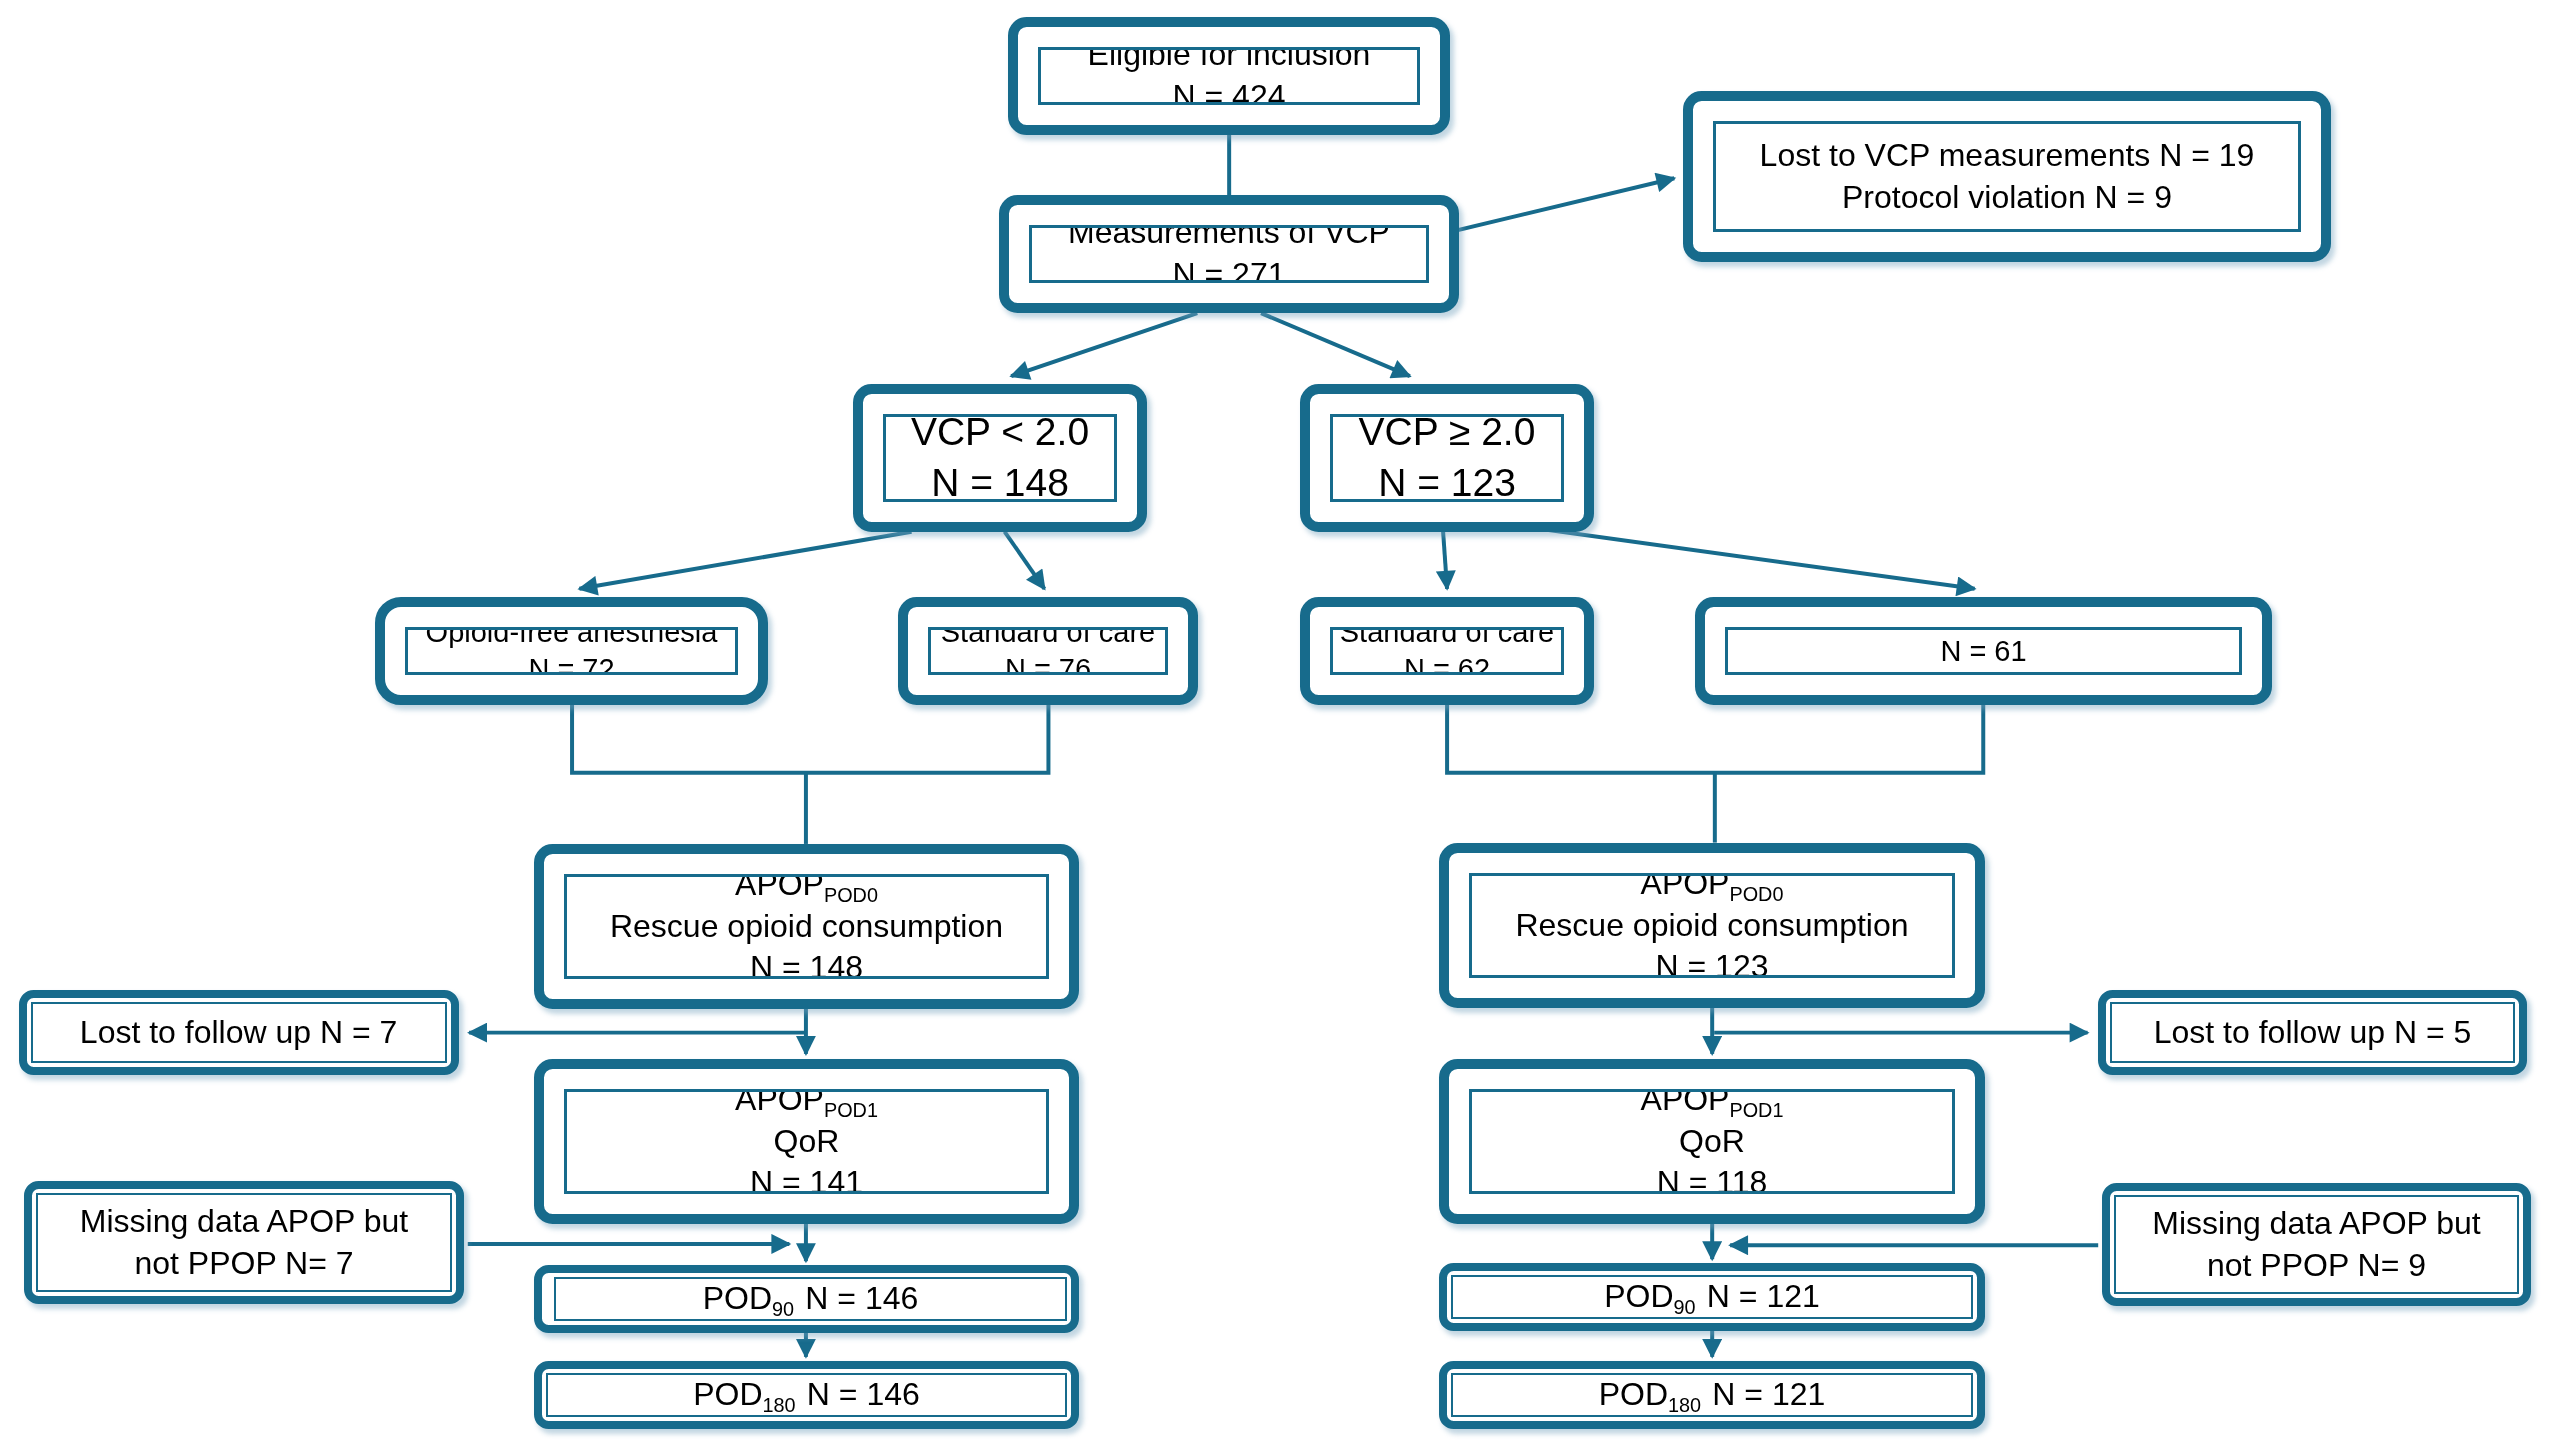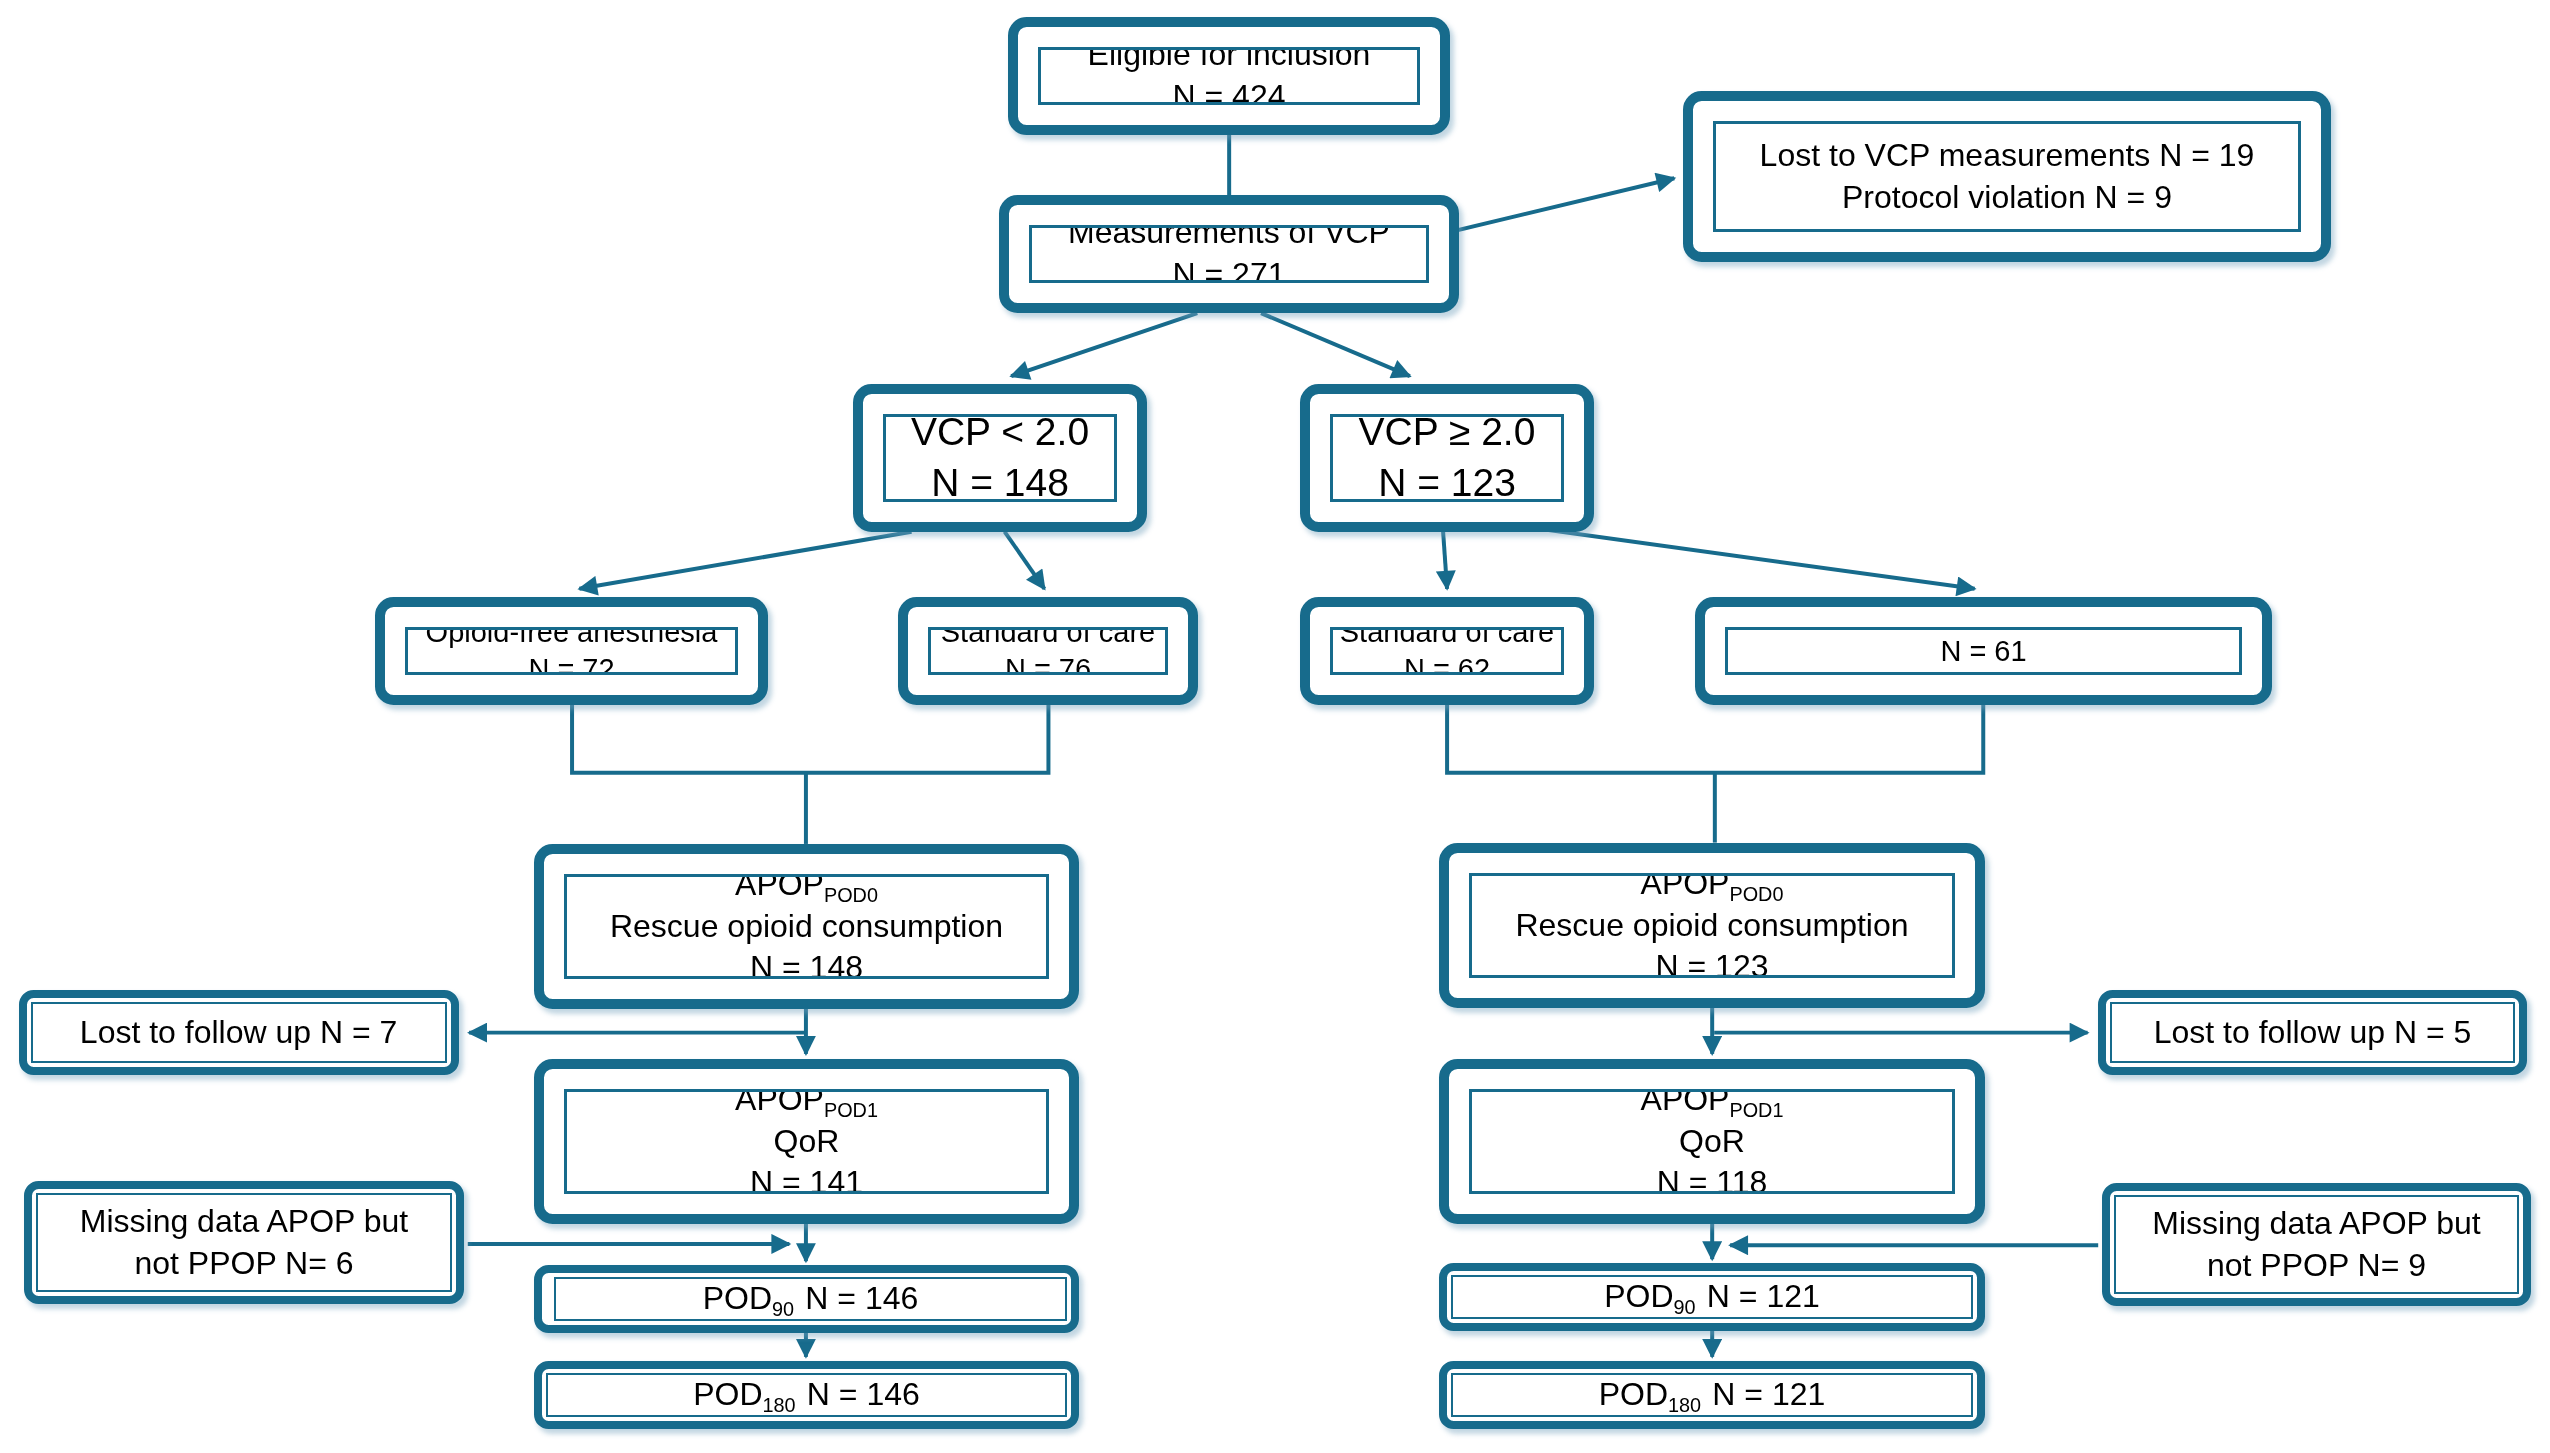--- a/index.html
+++ b/index.html
@@ -119,21 +119,21 @@
     </div>
   </div>
 
   <div class="box f-lg" style="left:1300px; top:384px; width:294px; height:148px;">
     <div class="box-inner">
       <div>VCP ≥ 2.0</div>
       <div>N = 123</div>
     </div>
   </div>
 
-  <div class="box f-sm" style="left:375px; top:597px; width:393px; height:108px;">
+  <div class="box f-sm" style="left:375px; top:597px; width:393px; height:108px;border-radius:26px;">
     <div class="box-inner">
       <div>Opioid-free anesthesia</div>
       <div>N = 72</div>
     </div>
   </div>
 
   <div class="box f-sm" style="left:898px; top:597px; width:300px; height:108px;">
     <div class="box-inner">
       <div>Standard of care</div>
       <div>N = 76</div>
@@ -193,21 +193,21 @@
     <div class="box-inner">
       <div class="row"><span>APOP</span><sub>POD1</sub></div>
       <div>QoR</div>
       <div>N = 118</div>
     </div>
   </div>
 
   <div class="box slim" style="left:24px; top:1181px; width:440px; height:123px;">
     <div class="box-inner">
       <div class="row">Missing data APOP but</div>
-      <div class="row">not PPOP N= 6</div>
+      <div class="row">not PPOP N= 7</div>
     </div>
   </div>
 
   <div class="box slim" style="left:2102px; top:1183px; width:429px; height:123px;">
     <div class="box-inner">
       <div class="row">Missing data APOP but</div>
       <div class="row">not PPOP N= 9</div>
     </div>
   </div>
 

